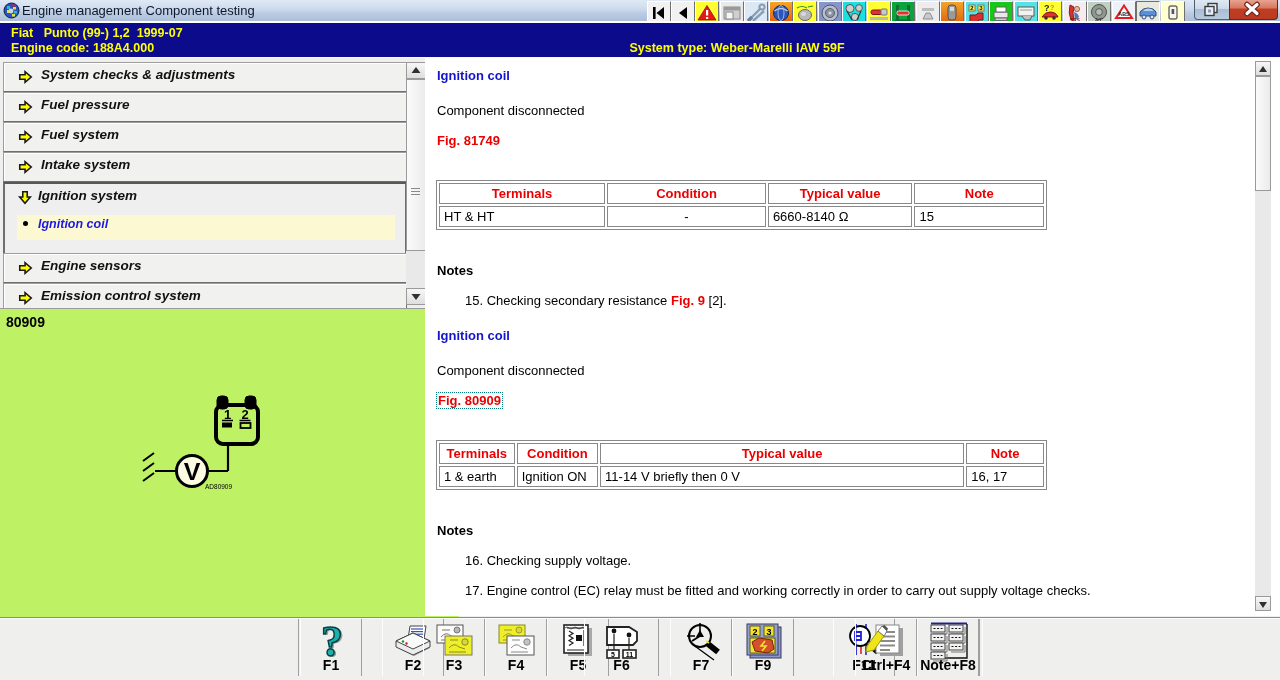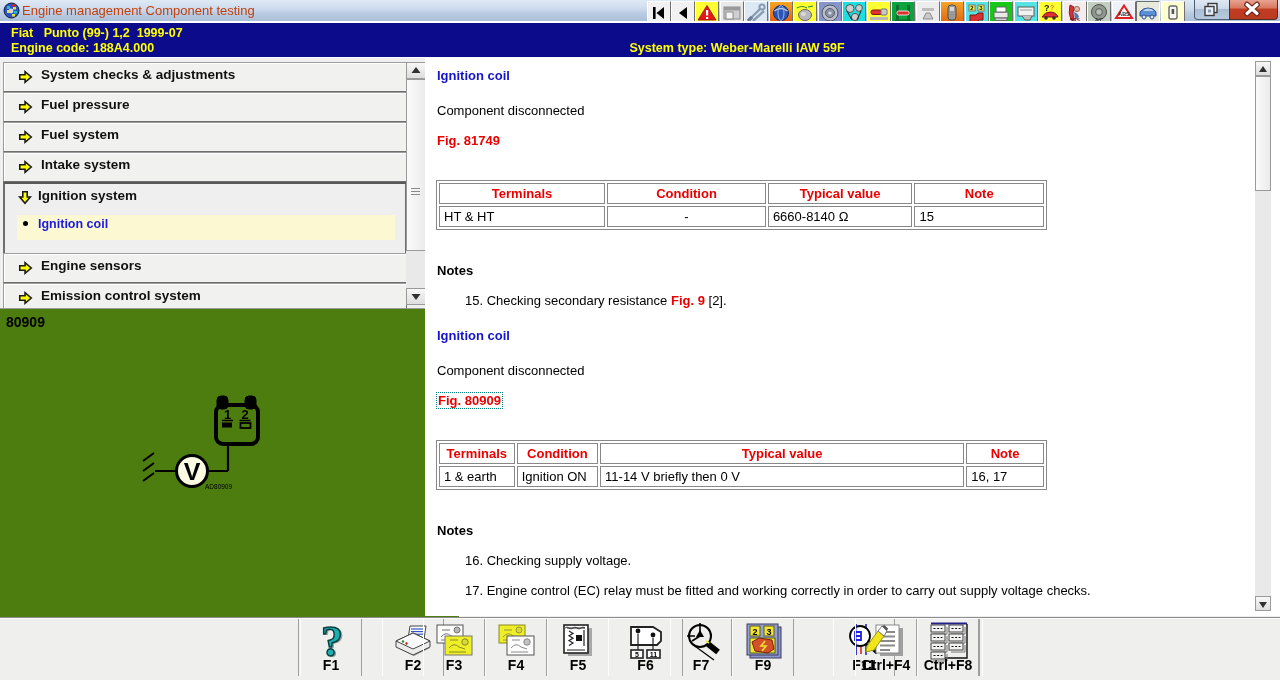--- a/index.html
+++ b/index.html
@@ -3,21 +3,21 @@
 <meta charset="utf-8">
 <style>
 html,body{margin:0;padding:0;}
 body{width:1280px;height:680px;overflow:hidden;position:relative;
  font-family:"Liberation Sans",sans-serif;background:#efefef;}
 .abs{position:absolute;}
 
 #titlebar{left:0;top:0;width:1280px;height:21px;
  background:linear-gradient(#dfe9f5 0%,#cfdcee 40%,#b9cbe2 65%,#adc0d9 100%);
  border-bottom:1px solid #8ea4bd;}
-#titletext{left:22px;top:3px;font-size:13px;color:#c2410c;}
+#titletext{left:22px;top:3px;font-size:13px;color:#0f172a;}
 .tb{position:absolute;top:1px;width:22px;height:22px;border:1px solid #9a9a9a;
  border-top-color:#fff;border-left-color:#fff;border-right-color:#707070;border-bottom-color:#707070;
  background:#efefef;overflow:hidden;}
 .tb svg{position:absolute;left:0;top:0;}
 
 #wbtns{left:1194px;top:0;width:84px;height:19px;}
 #wrestore{position:absolute;left:0;top:0;width:35px;height:19px;
  background:linear-gradient(#dfe9f3 0%,#ccd9e8 45%,#a9bed4 50%,#b9cadd 100%);
  border:1px solid #4e5f73;border-top:none;border-bottom-left-radius:4px;}
 #wclose{position:absolute;left:35px;top:0;width:47px;height:19px;
@@ -30,21 +30,21 @@
 .hdr{position:absolute;left:3px;width:402px;height:28px;background:#f1f1ef;
  border:1px solid #9d9d9d;border-bottom-color:#6f6f6f;border-right-color:#6f6f6f;
  box-shadow:inset 1px 1px 0 #ffffff;}
 .hdr .txt{position:absolute;left:37px;top:4px;font-weight:bold;font-size:13.5px;color:#111;letter-spacing:0px;}
 .arrow{position:absolute;left:13px;top:5px;}
 
 .sb{position:absolute;background:#e9e9e9;}
 .sbBtn{position:absolute;left:0;width:100%;background:linear-gradient(#f7f7f7,#dedede);border:1px solid #9a9a9a;box-sizing:border-box;text-align:center;color:#333;}
 .sbThumb{position:absolute;left:0;width:100%;background:linear-gradient(90deg,#fbfbfb,#ebebeb);border:1px solid #9a9a9a;box-sizing:border-box;}
 
-#figarea{left:0;top:308px;width:459px;height:308px;background:#4d7c0f;border-top:1px solid #9b9b9b;}
+#figarea{left:0;top:308px;width:459px;height:308px;background:#bef264;border-top:1px solid #9b9b9b;}
 
 #content{left:427px;top:57px;width:853px;height:559px;background:#ffffff;font-size:13px;color:#000;}
 .blue{color:#1414cc;font-weight:bold;}
 .red{color:#ea0000;font-weight:bold;}
 table.vt{border-collapse:separate;border-spacing:2px;border:1px solid #888;background:#fff;}
 table.vt td{border:1px solid #888;height:19px;padding:0 4px;font-size:13px;background:#fff;}
 table.vt td.h{text-align:center;color:#ea0000;font-weight:bold;}
 
 #bottombar{left:0;top:617px;width:1280px;height:63px;background:#efefed;
  border-top:1px solid #8c8c8c;box-shadow:inset 0 1px 0 #fcfcfc;}
@@ -242,21 +242,21 @@
       </svg></div>
 </div>
 <div class="abs" style="left:0;top:21px;width:1280px;height:2px;background:#fff"></div>
 
 <div id="navy" class="abs">
  <div class="abs" style="left:11px;top:3px;">Fiat&nbsp;&nbsp;&nbsp;Punto (99-) 1,2&nbsp;&nbsp;1999-07</div>
  <div class="abs" style="left:11px;top:18px;">Engine code: 188A4.000</div>
  <div class="abs" style="left:437px;top:18px;width:600px;text-align:center;">System type: Weber-Marelli IAW 59F</div>
 </div>
 
-<div id="leftpanel" class="abs" style="left:0;top:57px;width:427px;height:251px;background:#efefef;overflow:hidden;">
+<div id="leftpanel" class="abs" style="left:0;top:57px;width:427px;height:251px;background:#efefef;overflow:hidden;font-style:italic;">
  <div class="hdr" style="top:5px;">
       <svg class="arrow" style="left:14px;top:6px" width="15" height="16" viewBox="0 0 17 18">
         <path d="M2 6.5 L8 6.5 L8 3 L15 9 L8 15 L8 11.5 L2 11.5 Z" fill="#ffff00" stroke="#1a1a1a" stroke-width="1.8"></path>
       </svg>
       <span class="txt">System checks &amp; adjustments</span>
     </div>
  <div class="hdr" style="top:65px;">
       <svg class="arrow" style="left:14px;top:6px" width="15" height="16" viewBox="0 0 17 18">
         <path d="M2 6.5 L8 6.5 L8 3 L15 9 L8 15 L8 11.5 L2 11.5 Z" fill="#ffff00" stroke="#1a1a1a" stroke-width="1.8"></path>
       </svg>
@@ -455,21 +455,21 @@
         <rect x="13" y="6" width="24" height="28" fill="#a8a8a8"></rect>
         <rect x="9" y="3" width="24" height="28" fill="#fff" stroke="#222" stroke-width="1.6"></rect>
         <path d="M12 6 h18 M12 28 h18" stroke="#222" fill="none"></path>
         <path d="M14 9 l4 2.4 -4 2.4 4 2.4 -4 2.4 4 2.4 -4 2.4" stroke="#222" fill="none" stroke-width="1.2"></path>
         <rect x="21" y="13" width="6" height="6" fill="#111"></rect>
         <path d="M29 8 v16" stroke="#222" stroke-width="1.2"></path>
         <path d="M10 6 q2 -2 4 0 q2 2 4 0 q2 -2 4 0 q2 2 4 0 q2 -2 4 0" stroke="#222" fill="none" stroke-width="0.8"></path>
       </svg>
       <div class="lbl">F5</div>
     </div>
-    <div class="bbtn" style="left:608px;width:60px;padding-left:13px;">
+    <div class="bbtn" style="left:584px;width:60px;padding-left:13px;">
       <svg width="46" height="40" viewBox="0 0 46 40">
         <path d="M8 5 h22 l8 5 v9 l-4 4 h-26 z" fill="#fff" stroke="#222" stroke-width="1.8"></path>
         <circle cx="15" cy="9" r="2.4" fill="#111"></circle>
         <circle cx="30" cy="13" r="2.4" fill="#111"></circle>
         <path d="M15 12 v16 M30 16 v12" stroke="#222" stroke-width="1.2"></path>
         <rect x="8" y="28" width="12" height="8" fill="#fff" stroke="#222" stroke-width="1.6"></rect>
         <rect x="24" y="28" width="13" height="8" fill="#fff" stroke="#222" stroke-width="1.6"></rect>
         <text x="14" y="35" font-size="7" text-anchor="middle" font-weight="bold">5</text>
         <text x="30.5" y="35" font-size="7" text-anchor="middle" font-weight="bold">11</text>
       </svg>
@@ -570,18 +570,18 @@
           <line x1="40" y1="23" x2="40" y2="30" stroke="#777"></line>
           <line x1="26.5" y1="24.5" x2="35.5" y2="24.5" stroke="#111" stroke-dasharray="2 1.6"></line>
         </g>
         <g>
           <rect x="6" y="30" width="14" height="7" fill="#f2f2f2" stroke="#444"></rect>
           <line x1="8" y1="39" x2="22" y2="39" stroke="#777"></line>
           <line x1="22" y1="32" x2="22" y2="39" stroke="#777"></line>
           <line x1="8.5" y1="33.5" x2="17.5" y2="33.5" stroke="#111" stroke-dasharray="2 1.6"></line>
         </g>
       </svg>
-      <div class="lbl">Ctrl+F8</div>
+      <div class="lbl">Note+F8</div>
     </div>
     <div style="position:absolute;left:979px;top:1px;width:2px;height:57px;border-left:1px solid #9f9f9f;border-right:1px solid #fdfdfd;"></div>
     <div style="position:absolute;left:298px;top:1px;width:1px;height:57px;background:#9f9f9f;"></div>
   </div>
 <div class="abs" style="left:0;top:57px;width:1280px;height:1px;background:#fafafa;"></div>
 
 </body></html>

